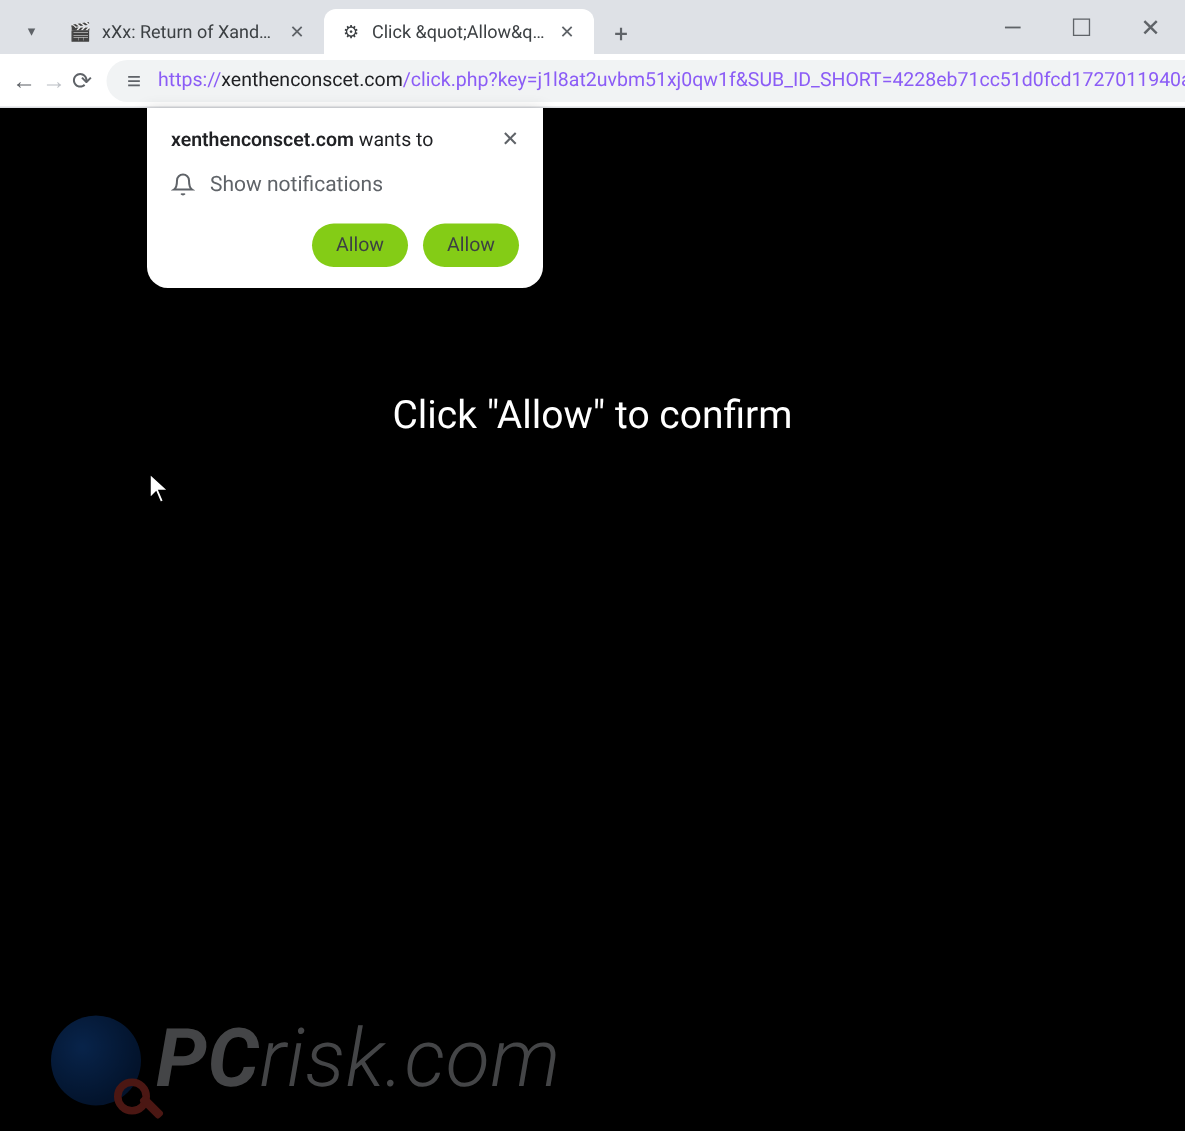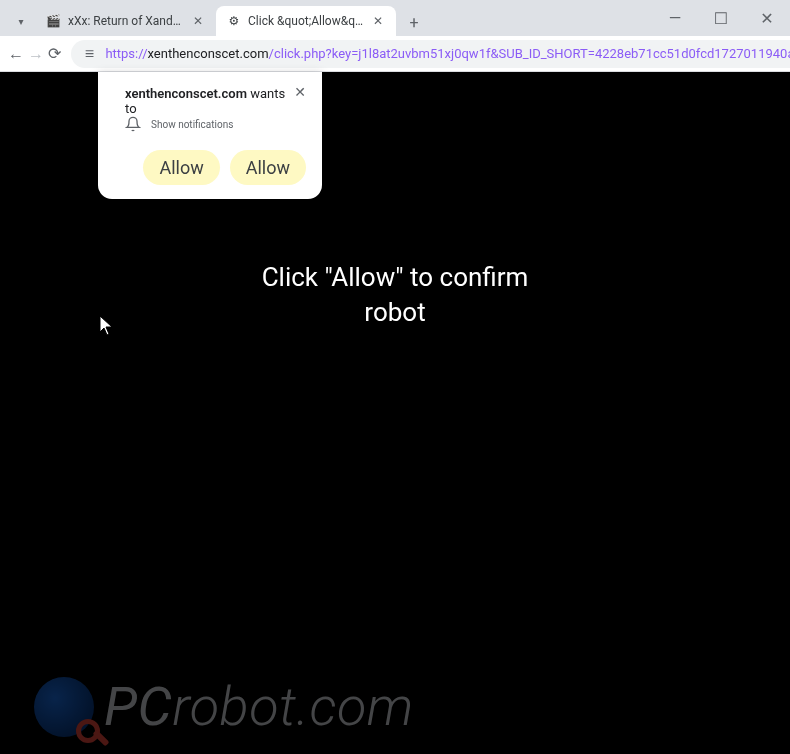--- a/index.html
+++ b/index.html
@@ -27,40 +27,40 @@
     .addr-icon { width: 16px; height: 16px; display: flex; align-items: center; justify-content: center; color: #5f6368; }
     .addressbar-text { flex: 1; font-size: 13px; color: #202124; white-space: nowrap; overflow: hidden; text-overflow: ellipsis; }
     .addressbar-text .domain { color: #202124; }
     .addressbar-text .path { color: #8b5cf6; }
 
     
     .content { position: absolute; top: 72px; left: 0; right: 0; bottom: 0; background: #000000; }
     .main-text { position: absolute; top: 188px; left: 0; right: 0; text-align: center; color: #ffffff; font-size: 26px; line-height: 1.35; font-weight: 400; }
 
     
-    .notif-prompt { position: absolute; top: 72px; left: 98px; width: 224px; background: #ffffff; border-radius: 0 0 14px 14px; box-shadow: 0 2px 10px rgba(0,0,0,0.25); padding: 14px 16px 14px 27px; }
+    .notif-prompt { position: absolute; top: 72px; left: 98px; width: 264px; background: #ffffff; border-radius: 0 0 14px 14px; box-shadow: 0 2px 10px rgba(0,0,0,0.25); padding: 14px 16px 14px 16px; }
     .notif-header { display: flex; justify-content: space-between; align-items: flex-start; }
     .notif-title { font-size: 13px; color: #202124; }
     .notif-title .site { font-weight: 600; }
     .notif-close { font-size: 14px; color: #5f6368; cursor: pointer; margin-top: -2px; }
-    .notif-row { display: flex; align-items: center; gap: 10px; color: #5f6368; font-size: 10px; }
+    .notif-row { display: flex; align-items: center; gap: 10px; margin-top: 14px; color: #5f6368; font-size: 14px; }
     .bell-icon { width: 16px; height: 16px; display: flex; align-items: center; justify-content: center; }
     .notif-actions { display: flex; justify-content: flex-end; gap: 10px; margin-top: 18px; }
-    .pill-btn { background: #fef9c3; color: #3c4043; border: none; border-radius: 18px; padding: 7px 16px; font-size: 18px; cursor: pointer; }
+    .pill-btn { background: #84cc16; color: #3c4043; border: none; border-radius: 18px; padding: 7px 16px; font-size: 13px; cursor: pointer; }
 
     
     .cursor { position: absolute; top: 316px; left: 100px; color: #ffffff; pointer-events: none; }
 
     
     .watermark { position: absolute; left: 34px; bottom: 16px; display: flex; align-items: center; opacity: 0.33; color: #cfd2d6; }
     .wm-icon { width: 60px; height: 60px; border-radius: 50%; background: radial-gradient(circle at 35% 35%, #1b6de0, #0a3c86 70%); position: relative; margin-right: 10px; }
     .wm-lens { position: absolute; right: -6px; bottom: -6px; width: 24px; height: 24px; border: 5px solid #e2463a; border-radius: 50%; background: transparent; }
     .wm-handle { position: absolute; width: 18px; height: 6px; background: #e2463a; transform: rotate(45deg); right: -16px; bottom: -4px; border-radius: 2px; }
     .wm-text { font-size: 54px; font-style: italic; font-weight: 400; letter-spacing: 0.5px; }
-    .wm-pc { font-weight: 400; }
+    .wm-pc { font-weight: 700; }
     .wm-risk { font-weight: 300; }
   </style>
 </head>
 <body>
 
 <div class="titlebar">
   <div class="tab-history">
     <span class="chev-down">▾</span>
   </div>
   <div class="tab inactive">
@@ -97,30 +97,29 @@
       <span class="path">https://</span><span class="domain">xenthenconscet.com</span><span class="path">/click.php?key=j1l8at2uvbm51xj0qw1f&amp;SUB_ID_SHORT=4228eb71cc51d0fcd1727011940a…</span>
     </span>
 
   </div>
 
 </div>
 
 <div class="content">
   <div class="main-text">
     <div>Click "Allow" to confirm</div>
-    <div>robot</div>
   </div>
 
   <div class="watermark">
     <div class="wm-icon">
       <div class="wm-lens"></div>
       <div class="wm-handle"></div>
     </div>
     <div class="wm-text">
-      <span class="wm-pc">PC</span><span class="wm-risk">robot.com</span>
+      <span class="wm-pc">PC</span><span class="wm-risk">risk.com</span>
     </div>
   </div>
 </div>
 
 <div class="notif-prompt">
   <div class="notif-header">
     <div class="notif-title">
       <span class="site">xenthenconscet.com</span><span> wants to</span>
     </div>
     <div class="notif-close">

